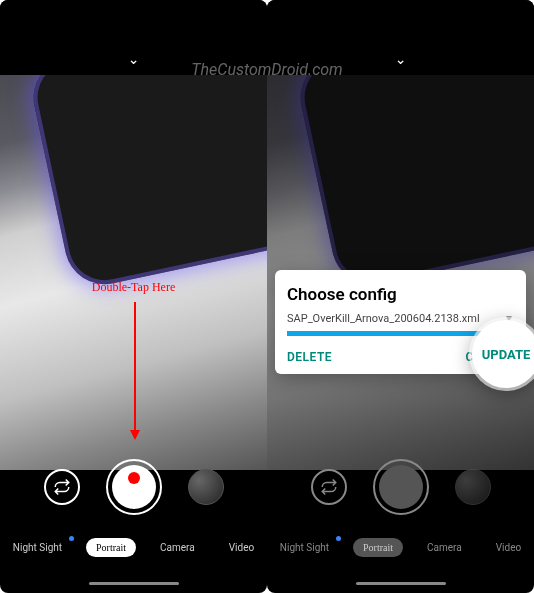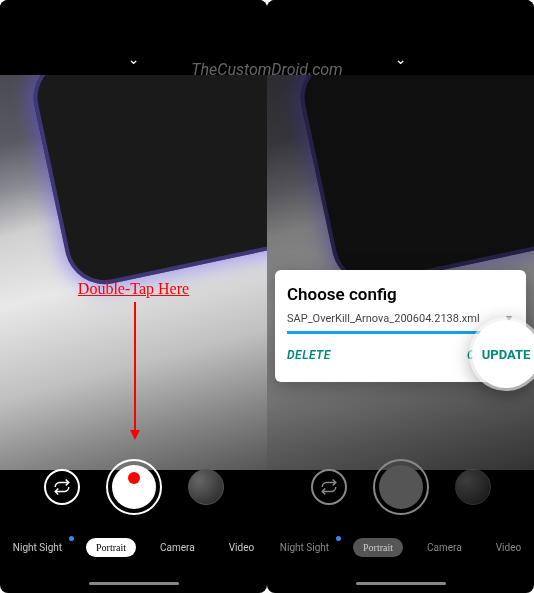--- a/index.html
+++ b/index.html
@@ -57,25 +57,24 @@
       position: absolute;
       inset: 0;
       background: rgba(0,0,0,0.4);
     }
     .annotation {
       position: absolute;
       top: 280px;
       left: 50%;
       transform: translateX(-50%);
       color: #ff0000;
-      font-size: 16px;
+      font-size: 12px;
       font-family: 'Times New Roman', serif;
       white-space: nowrap;
       text-align: center;
-      text-decoration: underline;
     }
     .arrow-line {
       position: absolute;
       top: 302px;
       left: 50%;
       width: 2px;
       height: 130px;
       background: #ff0000;
     }
     .arrow-head {
@@ -193,46 +192,45 @@
       background: #888;
       border-radius: 2px;
     }
     .dialog {
       position: absolute;
       top: 270px;
       left: 8px;
       right: 8px;
       background: #fff;
       border-radius: 6px;
-      padding: 14px 12px 20px;
+      padding: 14px 12px 10px;
       z-index: 10;
       box-shadow: 0 4px 20px rgba(0,0,0,0.3);
     }
     .dialog-title {
       font-size: 17px;
       font-weight: 600;
       color: #000;
       margin-bottom: 8px;
     }
     .dialog-file-row {
       display: flex;
       align-items: center;
       justify-content: space-between;
       font-size: 11px;
       color: #444;
       padding-bottom: 6px;
-      border-bottom: 3px solid #0ea5e9;
+      border-bottom: 5px solid #0ea5e9;
     }
     .dialog-arrow { font-size: 10px; color: #888; }
     .dialog-actions {
       display: flex;
       justify-content: space-between;
       align-items: center;
       margin-top: 14px;
-      font-style: italic;
     }
     .dialog-btn {
       font-size: 12px;
       font-weight: 600;
       color: #00897b;
       letter-spacing: 0.5px;
     }
     .dialog-right { display: flex; gap: 16px; align-items: center; }
     .highlight-circle {
       position: absolute;

